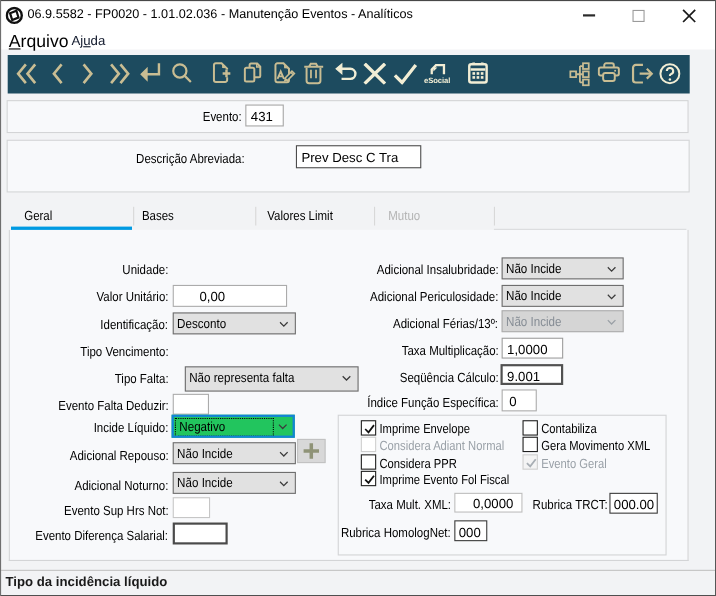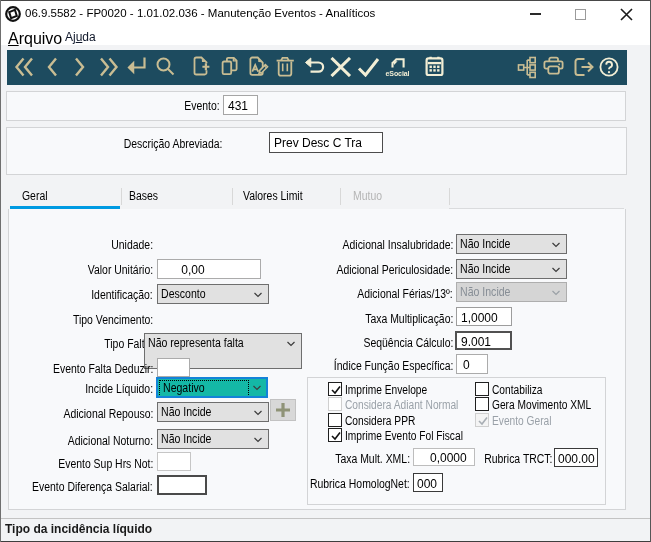--- a/index.html
+++ b/index.html
@@ -168,29 +168,29 @@
   <div class="txt" style="left:157px;top:259px;width:104px;height:20px;border:1px solid #ababab;padding:3px 32px 0 0;text-align:center;">0,00</div>
 
   <div class="lbl" style="right:498px;top:288px;">Identificação:</div>
   <div class="cb" style="left:157px;top:284px;width:112px;"><em>Desconto</em><svg class="v" viewBox="0 0 8 8">
         <path d="M0.5 2 L4 5.5 L7.5 2" stroke="#3c3c3c" stroke-width="1.2" fill="none"></path>
       </svg></div>
 
   <div class="lbl" style="right:498px;top:313px;">Tipo Vencimento:</div>
 
   <div class="lbl" style="right:498px;top:337px;">Tipo Falta:</div>
-  <div class="cb" style="left:144px;top:333px;width:158px;height:36px;"><em>Não representa falta</em><svg class="v" viewBox="0 0 8 8">
+  <div class="cb" style="left:168px;top:333px;width:158px;height:23px;"><em>Não representa falta</em><svg class="v" viewBox="0 0 8 8">
         <path d="M0.5 2 L4 5.5 L7.5 2" stroke="#3c3c3c" stroke-width="1.2" fill="none"></path>
       </svg></div>
 
   <div class="lbl" style="right:498px;top:362px;">Evento Falta Deduzir:</div>
   <div class="txt" style="left:157px;top:358px;width:33px;height:19px;border:1px solid #ababab;"></div>
 
   <div class="lbl" style="right:498px;top:382px;">Incide Líquido:</div>
-  <div class="cb" style="left:156px;top:377px;width:112px;height:21px;background:#14b8a6;border:2px solid #1383d8;padding:2px 0 15px 4px;">
+  <div class="cb" style="left:156px;top:377px;width:112px;height:21px;background:#22c55e;border:2px solid #1383d8;padding:2px 0 15px 4px;">
     <div style="position:absolute;left:1px;top:1px;width:88px;height:15px;border:1px dotted #000;"></div>
     <em style="position:relative;left:1px;">Negativo</em><svg class="v" viewBox="0 0 8 8" style="top:5px;right:5px;">
         <path d="M0.5 2 L4 5.5 L7.5 2" stroke="#3c3c3c" stroke-width="1.2" fill="none"></path>
       </svg></div>
 
   <div class="lbl" style="right:498px;top:407px;">Adicional Repouso:</div>
   <div class="cb" style="left:157px;top:402px;width:112px;"><em>Não Incide</em><svg class="v" viewBox="0 0 8 8">
         <path d="M0.5 2 L4 5.5 L7.5 2" stroke="#3c3c3c" stroke-width="1.2" fill="none"></path>
       </svg></div>
   <div class="abs" style="left:270px;top:399px;width:26px;height:22px;background:#d8d8d8;border:1px solid #c2c2c2;box-sizing:border-box;">

